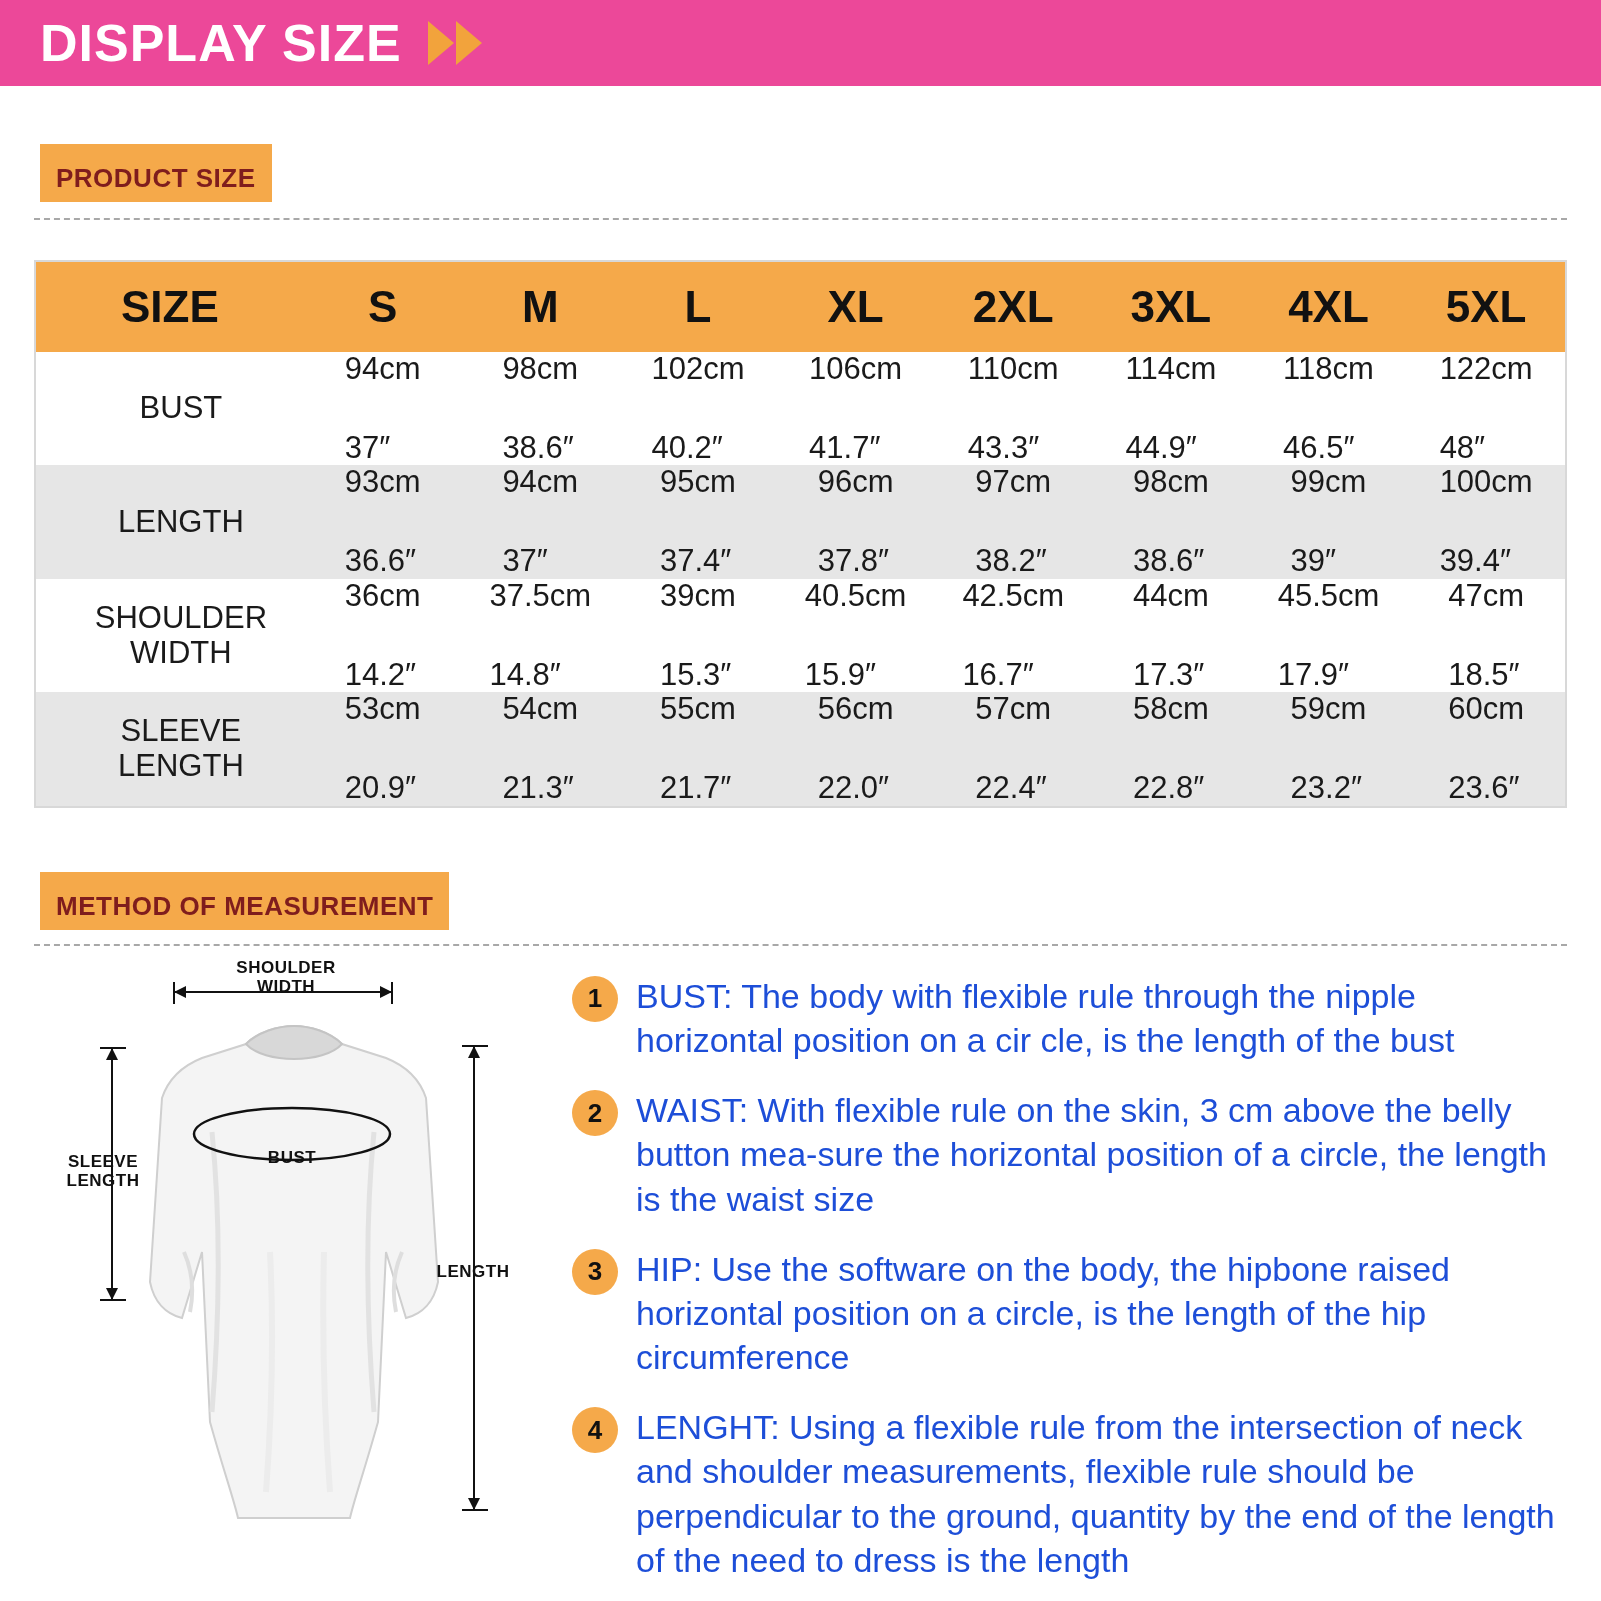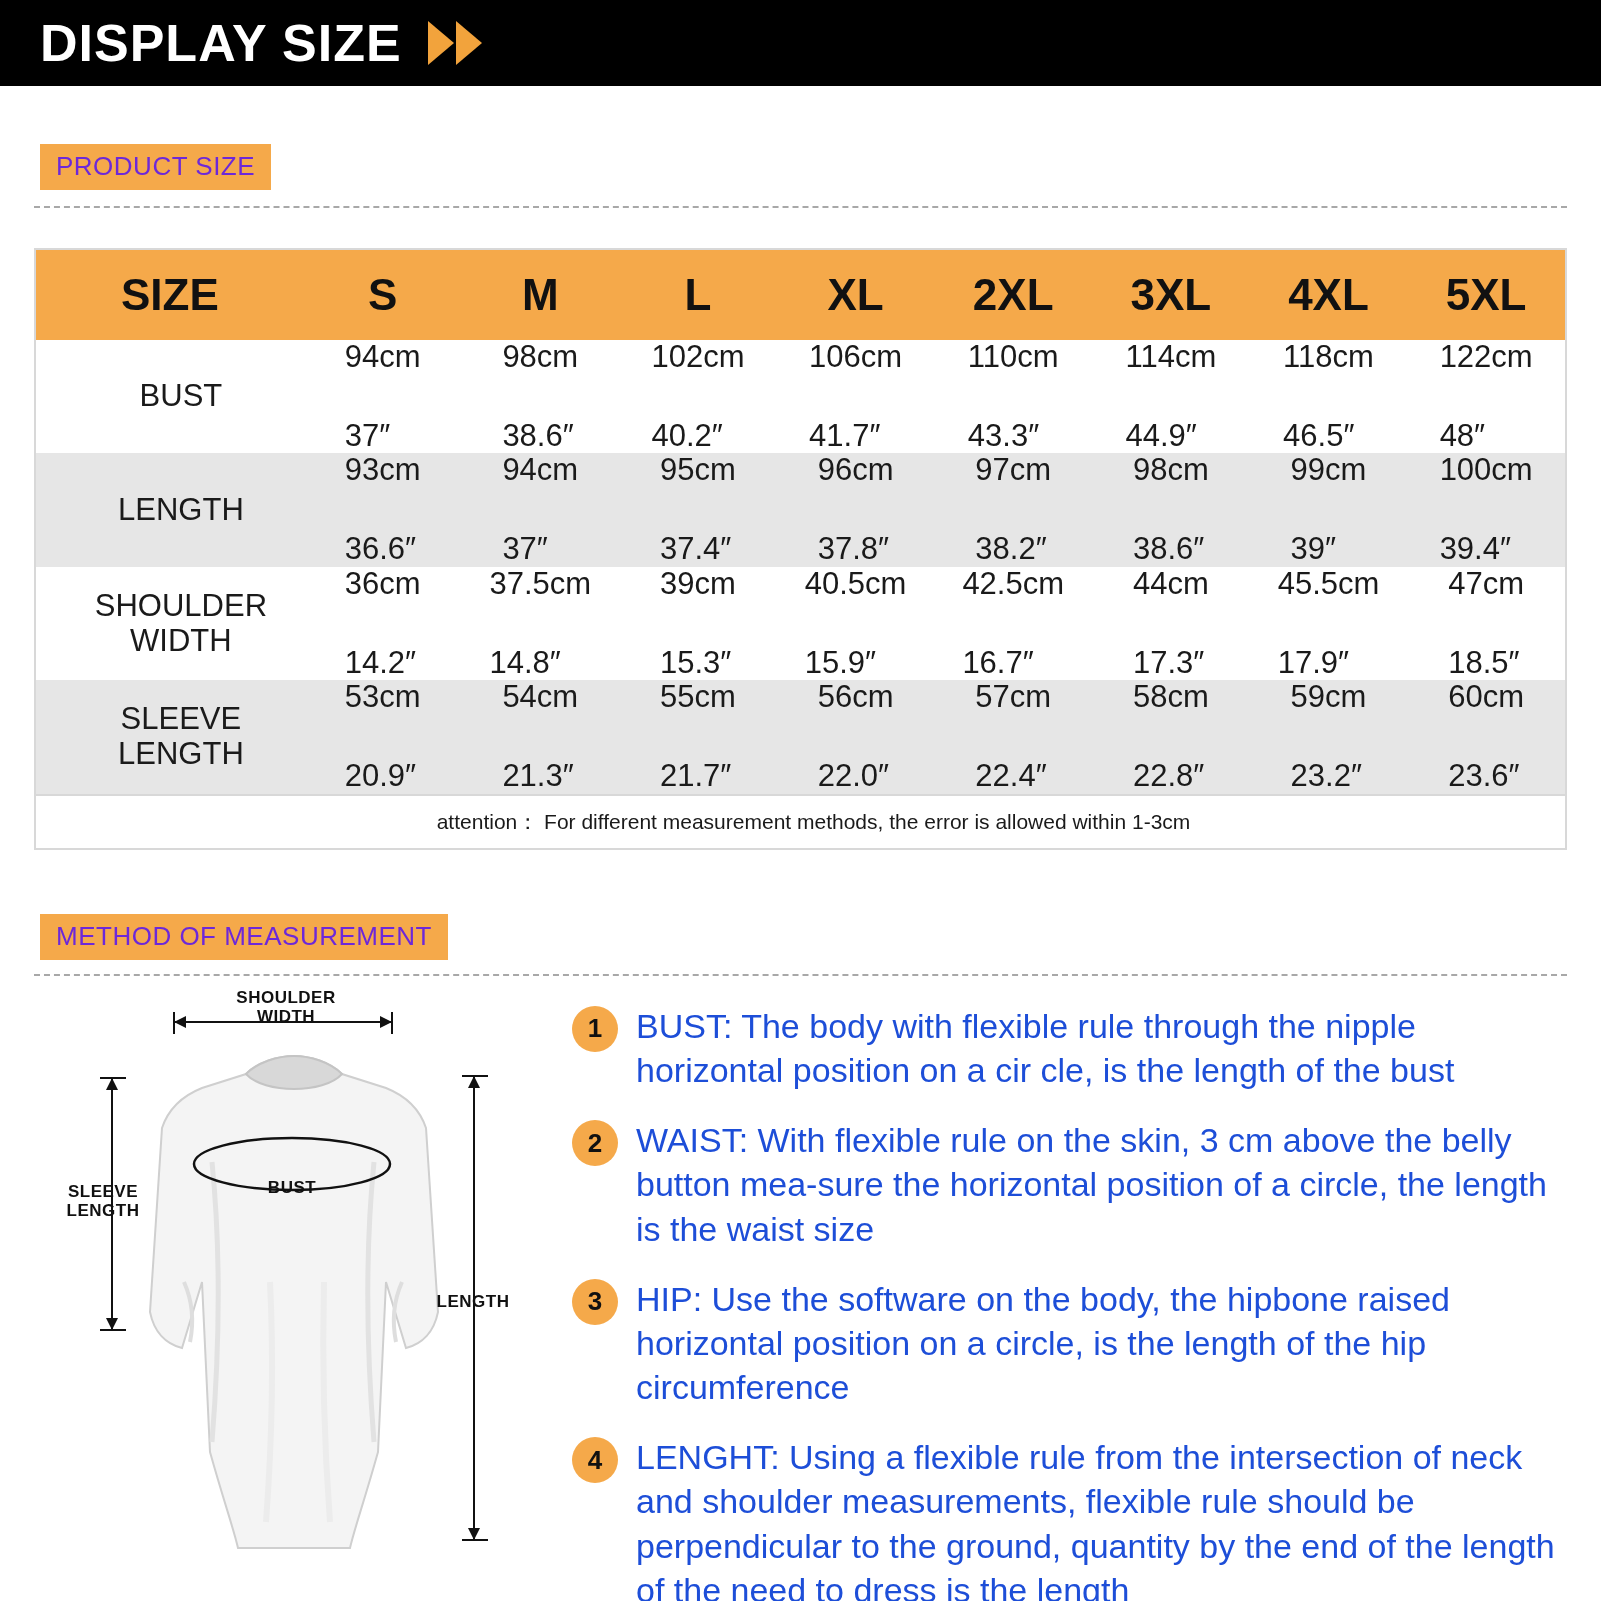--- a/index.html
+++ b/index.html
@@ -8,21 +8,21 @@
     background: #ffffff;
     font-family: "Liberation Sans", sans-serif;
     color: #1a1a1a;
     overflow: hidden;
   }
   .page { position: relative; width: 1601px; height: 1601px; }
 
   
   .banner {
     height: 86px;
-    background: #000000;
+    background: #ec4899;
     display: flex;
     align-items: center;
     padding-left: 40px;
   }
   .banner-title {
     color: #ffffff;
     font-size: 52px;
     font-weight: bold;
     letter-spacing: 1px;
     line-height: 1;
@@ -42,24 +42,24 @@
   .chev.small {
     border-top-width: 22px;
     border-bottom-width: 22px;
     border-left-width: 26px;
   }
 
   
   .section-label {
     display: inline-block;
     background: #f5a94a;
-    color: #6d28d9;
+    color: #7f1d1d;
     font-size: 26px;
-    font-weight: normal;
-    padding: 7px 16px 8px 16px;
+    font-weight: bold;
+    padding: 19px 16px 8px 16px;
     letter-spacing: 0.5px;
   }
   .dashed {
     border-top: 2px dashed #a8a8a8;
     height: 0;
   }
 
   
   .table-wrap {
     margin: 0 34px;
@@ -240,23 +240,20 @@
         <td><span class="cellv"><span class="cm">53cm</span><span class="inch">20.9″</span></span></td>
         <td><span class="cellv"><span class="cm">54cm</span><span class="inch">21.3″</span></span></td>
         <td><span class="cellv"><span class="cm">55cm</span><span class="inch">21.7″</span></span></td>
         <td><span class="cellv"><span class="cm">56cm</span><span class="inch">22.0″</span></span></td>
         <td><span class="cellv"><span class="cm">57cm</span><span class="inch">22.4″</span></span></td>
         <td><span class="cellv"><span class="cm">58cm</span><span class="inch">22.8″</span></span></td>
         <td><span class="cellv"><span class="cm">59cm</span><span class="inch">23.2″</span></span></td>
         <td><span class="cellv"><span class="cm">60cm</span><span class="inch">23.6″</span></span></td>
       </tr>
 
-      <tr class="attention-row">
-        <td colspan="9">attention： For different measurement methods, the error is allowed within 1-3cm</td>
-      </tr>
     </tbody>
       </table>
   </div>
 
   <div style="margin:64px 0 0 40px;">
     <span class="section-label">METHOD OF MEASUREMENT</span>
   </div>
   <div class="dashed" style="margin:14px 34px 0 34px;"></div>
 
   <div class="method" style="margin-top:6px;">

